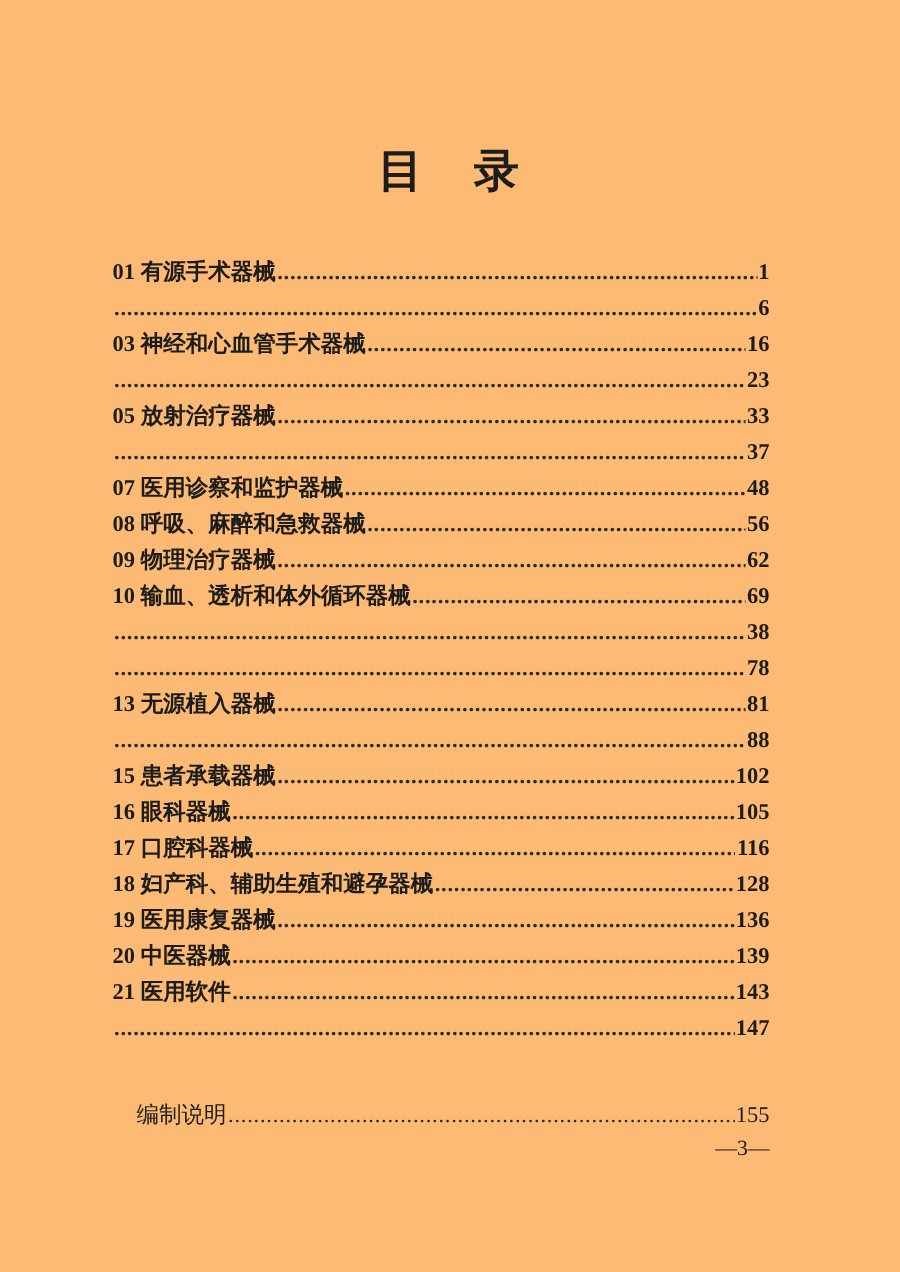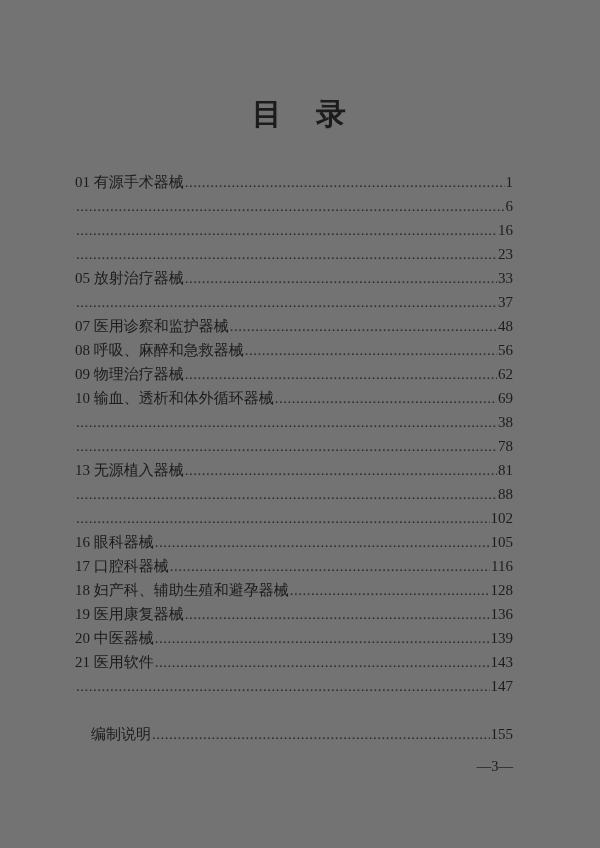--- a/index.html
+++ b/index.html
@@ -5,21 +5,21 @@
   html, body {
     margin: 0;
     padding: 0;
     background: #e8e8e8;
   }
   .page {
     position: relative;
     width: 600px;
     height: 848px;
     margin: 0 auto;
-    background: #737373;
+    background: #fdba74;
     color: #1c1c1c;
     font-family: "Liberation Serif", "DejaVu Serif", serif;
     overflow: hidden;
   }
   .doc-title {
     position: absolute;
     top: 94px;
     left: 0;
     width: 100%;
     margin: 0;
@@ -27,20 +27,21 @@
     font-size: 30px;
     font-weight: bold;
     letter-spacing: 2px;
     color: #1c1c1c;
   }
   .toc-list {
     position: absolute;
     top: 170px;
     left: 75px;
     right: 87px;
+    font-weight: bold;
   }
   .toc-row {
     display: flex;
     align-items: baseline;
     height: 24px;
     line-height: 24px;
     font-size: 15px;
     white-space: nowrap;
   }
   .toc-label {
@@ -58,20 +59,21 @@
     flex: 0 0 auto;
   }
   .appendix-list {
     position: absolute;
     top: 722px;
     left: 75px;
     right: 87px;
   }
   .appendix-list .toc-row {
     padding-left: 16px;
+    margin-top: 10px;
   }
   .page-footer {
     position: absolute;
     top: 756px;
     left: 75px;
     right: 87px;
     text-align: right;
     font-size: 14.5px;
     line-height: 20px;
     color: #1c1c1c;
@@ -88,20 +90,21 @@
       <div class="toc-row">
     <span class="toc-label">01 有源手术器械</span>
     <span class="toc-dots">............................................................................................................................................................................................................................................................................................................</span>
     <span class="toc-page">1</span>
   </div>
       <div class="toc-row">
     <span class="toc-dots">............................................................................................................................................................................................................................................................................................................</span>
     <span class="toc-page">6</span>
   </div>
       <div class="toc-row">
+    <span class="toc-label">03 神经和心血管手术器械</span>
     <span class="toc-dots">............................................................................................................................................................................................................................................................................................................</span>
     <span class="toc-page">16</span>
   </div>
       <div class="toc-row">
     <span class="toc-dots">............................................................................................................................................................................................................................................................................................................</span>
     <span class="toc-page">23</span>
   </div>
       <div class="toc-row">
     <span class="toc-label">05 放射治疗器械</span>
     <span class="toc-dots">............................................................................................................................................................................................................................................................................................................</span>
@@ -142,20 +145,21 @@
       <div class="toc-row">
     <span class="toc-label">13 无源植入器械</span>
     <span class="toc-dots">............................................................................................................................................................................................................................................................................................................</span>
     <span class="toc-page">81</span>
   </div>
       <div class="toc-row">
     <span class="toc-dots">............................................................................................................................................................................................................................................................................................................</span>
     <span class="toc-page">88</span>
   </div>
       <div class="toc-row">
+    <span class="toc-label">15 患者承载器械</span>
     <span class="toc-dots">............................................................................................................................................................................................................................................................................................................</span>
     <span class="toc-page">102</span>
   </div>
       <div class="toc-row">
     <span class="toc-label">16 眼科器械</span>
     <span class="toc-dots">............................................................................................................................................................................................................................................................................................................</span>
     <span class="toc-page">105</span>
   </div>
       <div class="toc-row">
     <span class="toc-label">17 口腔科器械</span>

